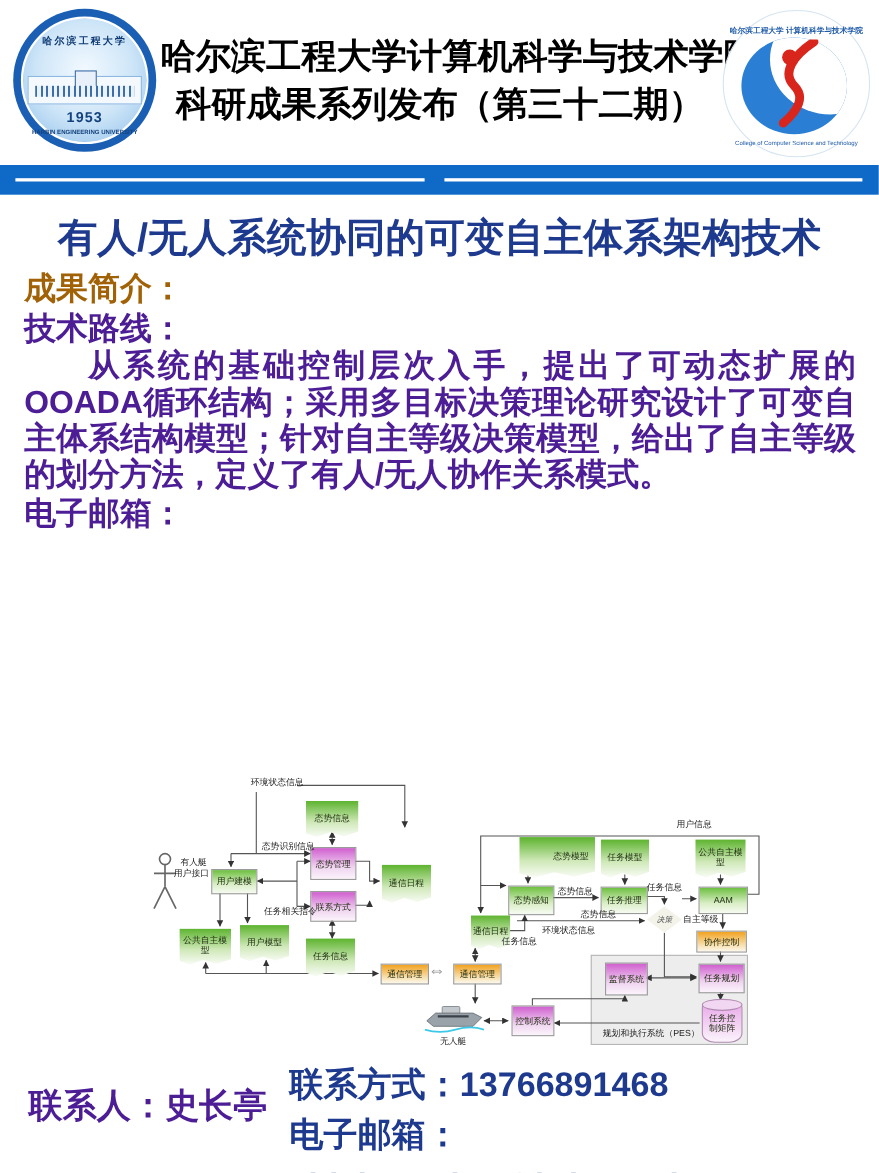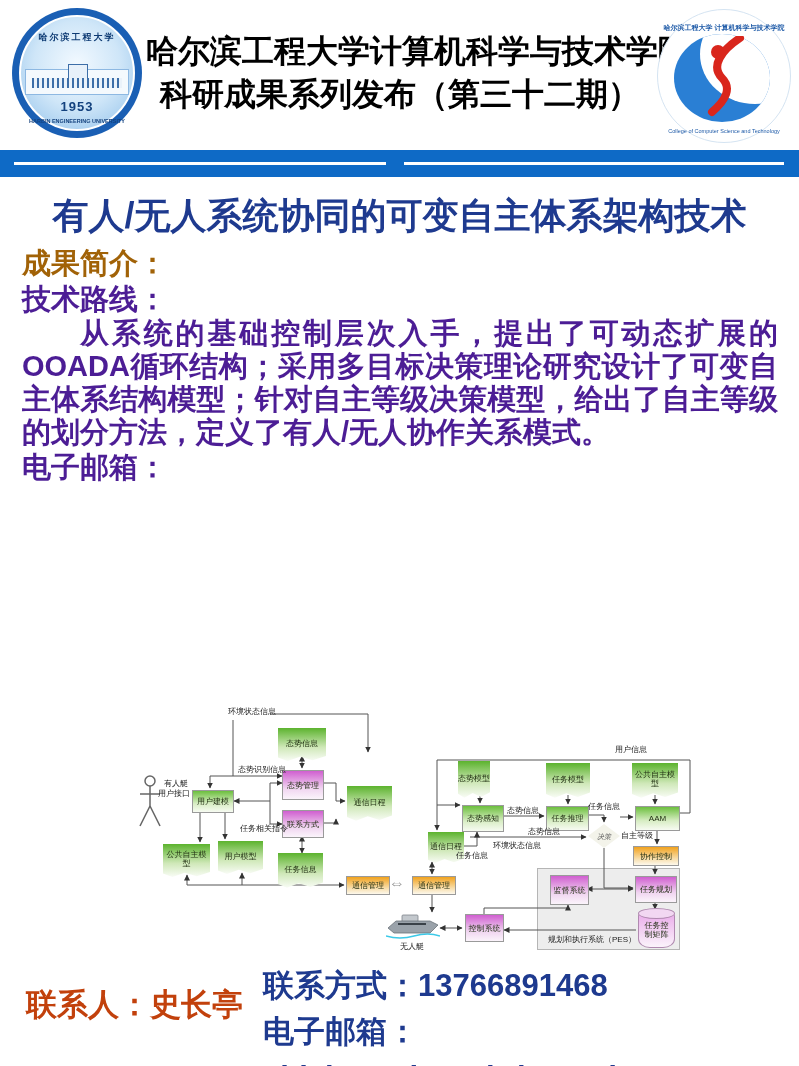--- a/index.html
+++ b/index.html
@@ -49,21 +49,21 @@
   
   .main-title{position:absolute;top:192px;left:0;width:799px;text-align:center;
               font-size:36px;font-weight:bold;color:#1e3a8f;white-space:nowrap;}
   .content{position:absolute;top:245px;left:22px;width:756px;font-weight:bold;}
   .sec-head{font-size:29px;line-height:36px;margin:0;}
   .sec-body{font-size:29px;line-height:33px;text-indent:2em;text-align:justify;margin:0;}
   .blue{color:#a16207;}
   .red{color:#4c1d95;}
 
   
-  .contact-person{position:absolute;left:26px;top:984px;font-size:31px;font-weight:bold;color:#c2410c;}
+  .contact-person{position:absolute;left:26px;top:984px;font-size:31px;font-weight:bold;color:#4c1d95;}
   .contact-right{position:absolute;left:263px;top:963px;font-size:31px;font-weight:bold;
                  color:#1e3a8f;line-height:46px;}
 
   
   .diagram{position:absolute;left:100px;top:698px;width:699px;height:264px;}
   .pes{position:absolute;left:437px;top:170px;width:141px;height:80px;background:#ededed;
        border:1px solid #b5b5b5;z-index:0;}
   .wires{position:absolute;left:0;top:0;z-index:1;}
   .dnode{position:absolute;display:flex;align-items:center;justify-content:center;
          font-size:8px;color:#1e2b10;text-align:center;z-index:2;line-height:9px;}
@@ -220,21 +220,21 @@
     <div class="arrow2x" style="left:289px;top:177px;">⇔</div>
     <div class="dnode dbox dorange" style="left:312px;top:178px;width:42px;height:17px;">通信管理</div>
 
     <svg style="position:absolute;left:286px;top:214px;z-index:2;" width="54" height="28" viewBox="0 0 54 28">
       <rect x="16" y="3" width="16" height="7" rx="1" fill="#c3c8cd" stroke="#7d848b" stroke-width="0.8"></rect>
       <path d="M2,16 L10,9 L44,9 L52,13 L44,21 L8,21 Z" fill="#9aa2aa" stroke="#6b7279" stroke-width="0.8"></path>
       <line x1="12" y1="12" x2="40" y2="12" stroke="#3a4148" stroke-width="2"></line>
       <path d="M0,24 Q14,28 28,24 T54,24" fill="none" stroke="#3cc9e8" stroke-width="1.5"></path>
     </svg>
 
-    <div class="dnode ddoc" style="left:358px;top:63px;width:32px;height:34px;">态势模型</div>
+    <div class="dnode ddoc" style="left:372px;top:63px;width:44px;height:34px;padding-left:25px;">态势模型</div>
     <div class="dnode ddoc" style="left:446px;top:65px;width:44px;height:32px;">任务模型</div>
     <div class="dnode ddoc" style="left:532px;top:65px;width:46px;height:32px;">公共自主模型</div>
     <div class="dnode dbox dgreen" style="left:362px;top:107px;width:40px;height:25px;">态势感知</div>
     <div class="dnode dbox dgreen" style="left:446px;top:108px;width:41px;height:23px;">任务推理</div>
     <div class="dnode dbox dgreen" style="left:535px;top:108px;width:43px;height:23px;">AAM</div>
     <div class="dnode ddiamond" style="left:488px;top:126px;width:32px;height:24px;">决策</div>
     <div class="dnode ddoc" style="left:328px;top:134px;width:36px;height:28px;">通信日程</div>
     <div class="dnode dbox dorange" style="left:533px;top:148px;width:44px;height:18px;">协作控制</div>
     <div class="dnode dbox dpink" style="left:450px;top:177px;width:37px;height:28px;">监督系统</div>
     <div class="dnode dbox dpink" style="left:535px;top:178px;width:40px;height:25px;">任务规划</div>

